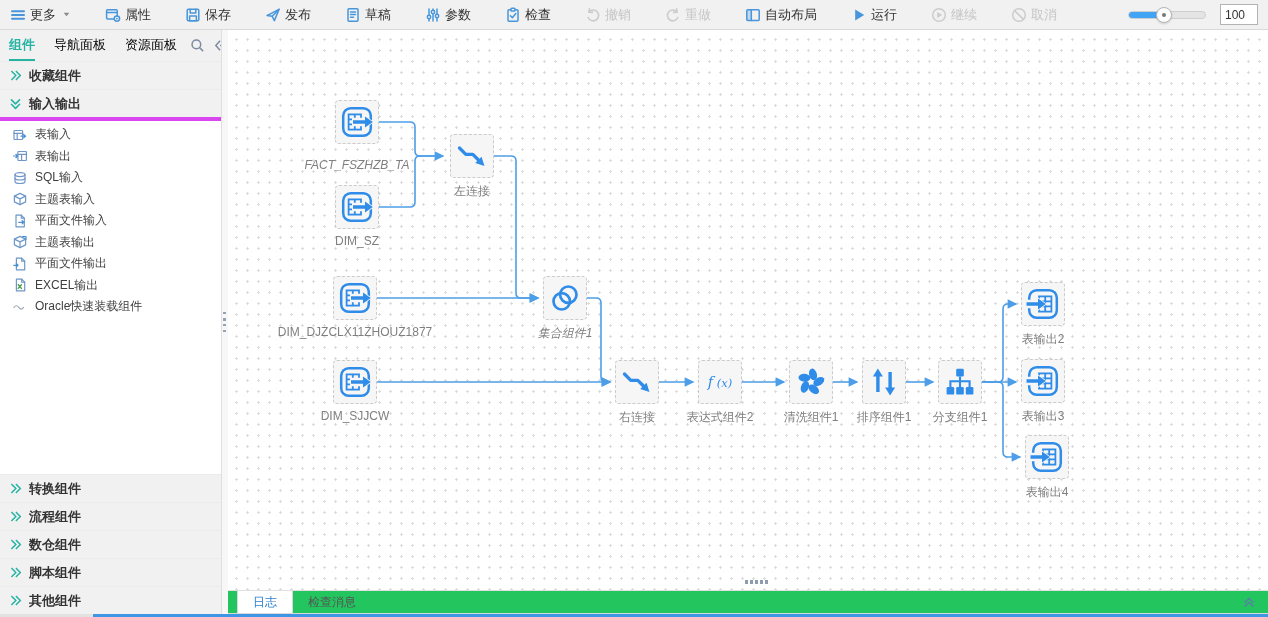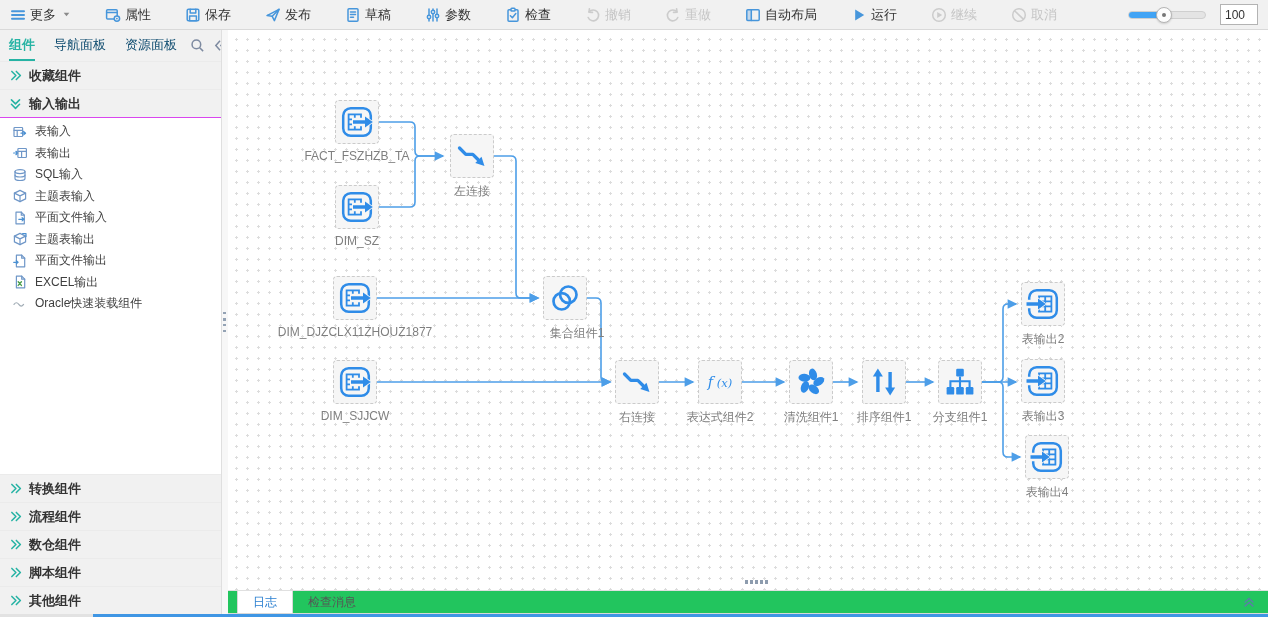--- a/index.html
+++ b/index.html
@@ -28,30 +28,30 @@
   .zoom-knob{position:absolute;left:28px;top:0;width:16px;height:16px;background:#fdfdfd;border:1px solid #b5b5b5;border-radius:50%;box-sizing:border-box;box-shadow:0 1px 2px rgba(0,0,0,.15);}
   .zoom-knob i{position:absolute;left:5px;top:5px;width:4px;height:4px;background:#777;border-radius:50%;}
   .zoom-input{width:28px;height:19px;border:1px solid #b3b3b3;background:#fff;font-family:inherit;font-size:12px;color:#333;padding:0 4px;box-sizing:content-box;}
   
   .sidebar{
     position:absolute;left:0;top:30px;width:222px;height:584px;box-sizing:border-box;
     background:#f1f1f1;border-right:1px solid #dfdfdf;
     display:flex;flex-direction:column;overflow:hidden;
   }
   .sidebar-tabs{height:31px;flex:0 0 31px;display:flex;align-items:center;gap:13px;padding:0 9px;}
-  .stab{font-size:13px;color:#0c4a6e;cursor:pointer;height:29px;line-height:29px;border-bottom:2px solid transparent;white-space:nowrap;}
+  .stab{font-size:13px;color:#000000;cursor:pointer;height:29px;line-height:29px;border-bottom:2px solid transparent;white-space:nowrap;}
   .stab.active{color:var(--teal);border-bottom-color:var(--teal);font-weight:bold;}
   .sidebar-tabicons{margin-left:auto;display:flex;align-items:center;gap:8px;color:#7d8aa0;}
   .sidebar-tabicons svg{display:block;cursor:pointer;}
   .section-header{
     flex:0 0 27px;height:27px;display:flex;align-items:center;gap:7px;padding:0 9px;
     font-size:13px;font-weight:bold;color:#333;cursor:pointer;border-top:1px solid #ebebeb;
   }
   .section-header svg{color:var(--teal);flex:0 0 auto;}
-  .section-body{flex:1 1 auto;background:#ffffff;overflow:hidden;padding-top:3px;border-top:1px solid #d946ef;}
+  .section-body{flex:1 1 auto;background:#ffffff;overflow:hidden;padding-top:3px;border-top:4px solid #d946ef;}
   .comp-item{height:21.5px;display:flex;align-items:center;gap:8px;padding:0 13px;font-size:12px;color:#3f3f3f;cursor:pointer;white-space:nowrap;}
   .comp-item svg{flex:0 0 auto;}
   
   .splitter{position:absolute;left:222px;top:30px;width:6px;height:584px;background:#f7f7f7;cursor:col-resize;}
   .splitter .grip{
     position:absolute;left:1px;top:282px;width:3px;height:22px;
     background:repeating-linear-gradient(180deg,#93a2b4 0 2.5px,transparent 2.5px 6px);
   }
   
   .canvas{
@@ -419,21 +419,21 @@
               <rect x="8.6" y="9.4" width="12.4" height="15.2"></rect>
               <path d="M8.6,14.4h12.4M8.6,19.4h12.4M14.8,9.4v15.2"></path>
             </g>
             <path d="M12,17 H27" stroke="#f6f6f6" stroke-width="8.5"></path>
             <polygon points="24.6,10 34,17 24.6,24" fill="#f6f6f6"></polygon>
             <path d="M13,17 H25.5" stroke="currentColor" stroke-width="3.5"></path>
             <polygon points="25,11.6 32.8,17 25,22.4" fill="currentColor"></polygon>
           </svg>
         </span>
       </div>
-      <div class="nlabel" style="left: 129px; top: 119px;">FACT_FSZHZB_TA</div>
+      <div class="nlabel" style="left: 129px; top: 128px; font-style: italic;">FACT_FSZHZB_TA</div>
       <div class="node" style="left: 129px; top: 177px;">
         <span style="display:flex">
           <svg width="34" height="34" viewBox="0 0 34 34">
             <rect x="3.2" y="3.2" width="27.6" height="27.6" rx="7.5" fill="none" stroke="currentColor" stroke-width="2.5"></rect>
             <g fill="none" stroke="currentColor" stroke-width="1.8">
               <rect x="8.6" y="9.4" width="12.4" height="15.2"></rect>
               <path d="M8.6,14.4h12.4M8.6,19.4h12.4M14.8,9.4v15.2"></path>
             </g>
             <path d="M12,17 H27" stroke="#f6f6f6" stroke-width="8.5"></path>
             <polygon points="24.6,10 34,17 24.6,24" fill="#f6f6f6"></polygon>
@@ -473,21 +473,21 @@
       <div class="node" style="left: 337px; top: 268px;">
         <span style="display:flex">
           <svg width="34" height="34" viewBox="0 0 34 34">
             <g fill="none" stroke="currentColor" stroke-width="2.7">
               <circle cx="20.3" cy="13.7" r="8.2"></circle>
               <circle cx="13.7" cy="20.3" r="8.2"></circle>
             </g>
           </svg>
         </span>
       </div>
-      <div class="nlabel" style="left: 349px; top: 295px;">集合组件1</div>
+      <div class="nlabel" style="left: 337px; top: 295px; font-style: italic;">集合组件1</div>
       <div class="node" style="left: 127px; top: 352px;">
         <span style="display:flex">
           <svg width="34" height="34" viewBox="0 0 34 34">
             <rect x="3.2" y="3.2" width="27.6" height="27.6" rx="7.5" fill="none" stroke="currentColor" stroke-width="2.5"></rect>
             <g fill="none" stroke="currentColor" stroke-width="1.8">
               <rect x="8.6" y="9.4" width="12.4" height="15.2"></rect>
               <path d="M8.6,14.4h12.4M8.6,19.4h12.4M14.8,9.4v15.2"></path>
             </g>
             <path d="M12,17 H27" stroke="#f6f6f6" stroke-width="8.5"></path>
             <polygon points="24.6,10 34,17 24.6,24" fill="#f6f6f6"></polygon>

